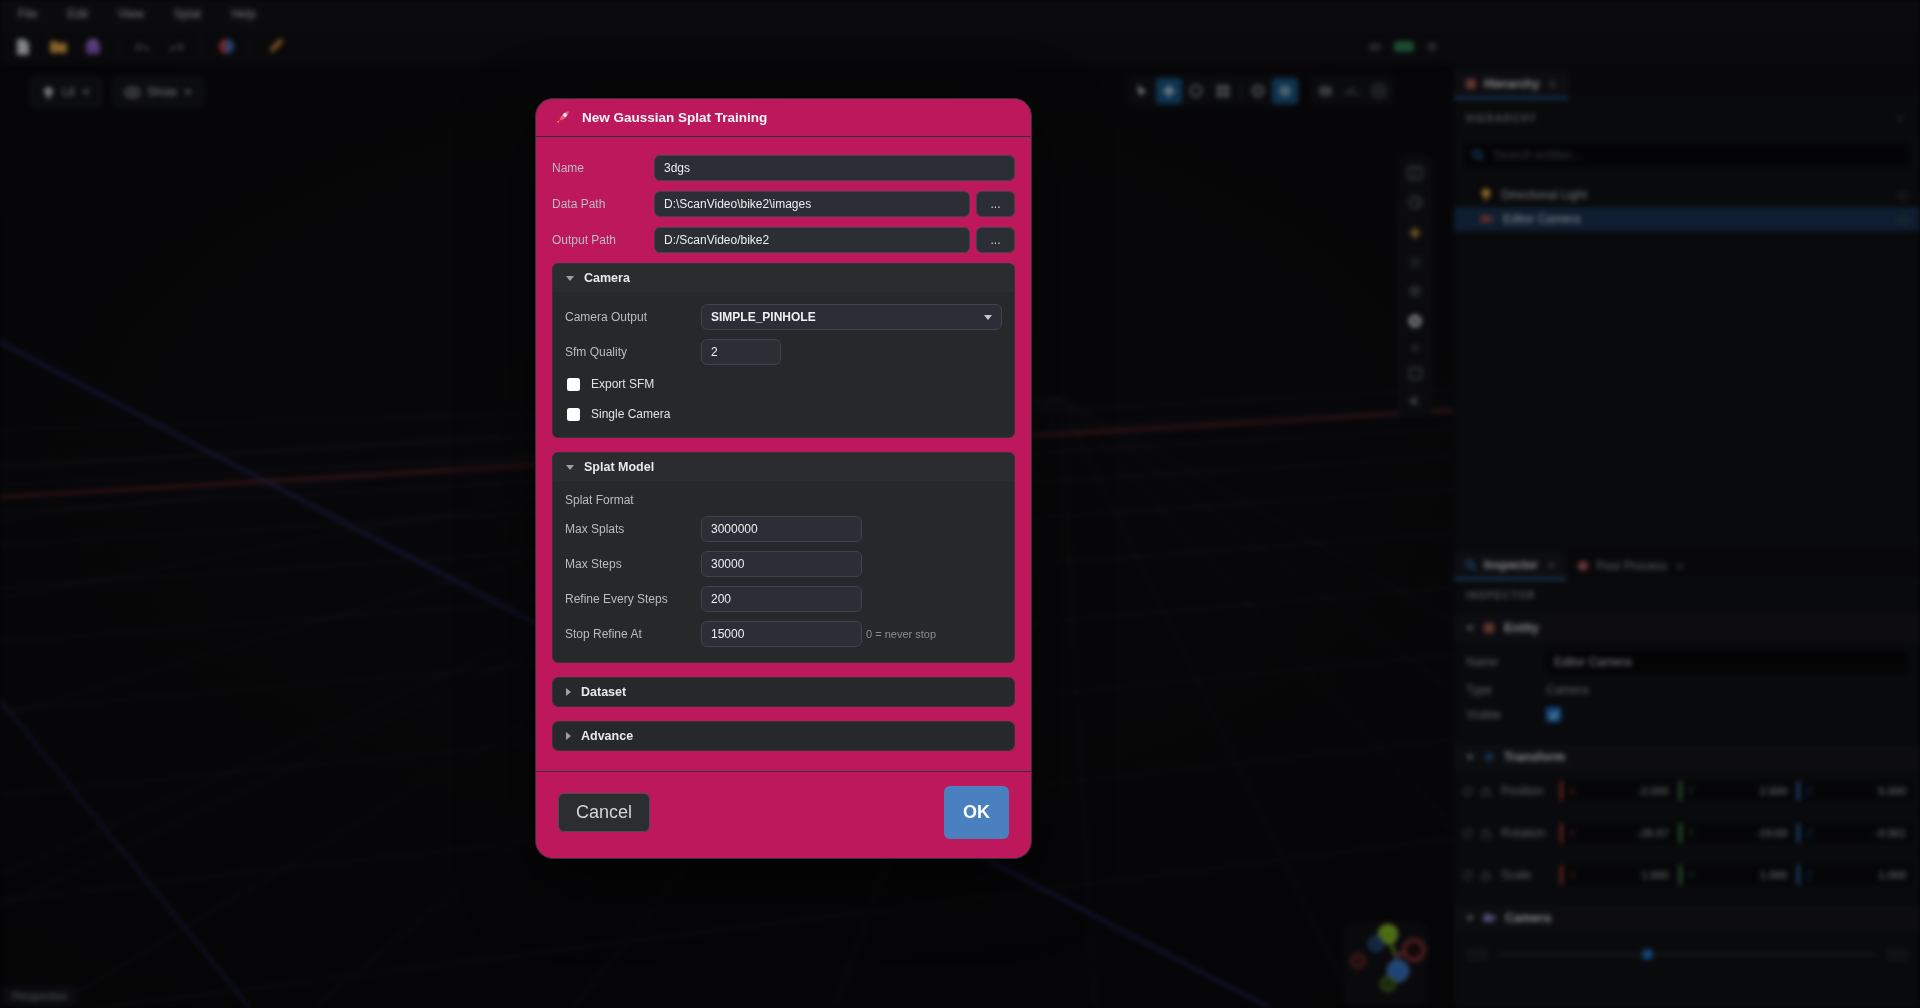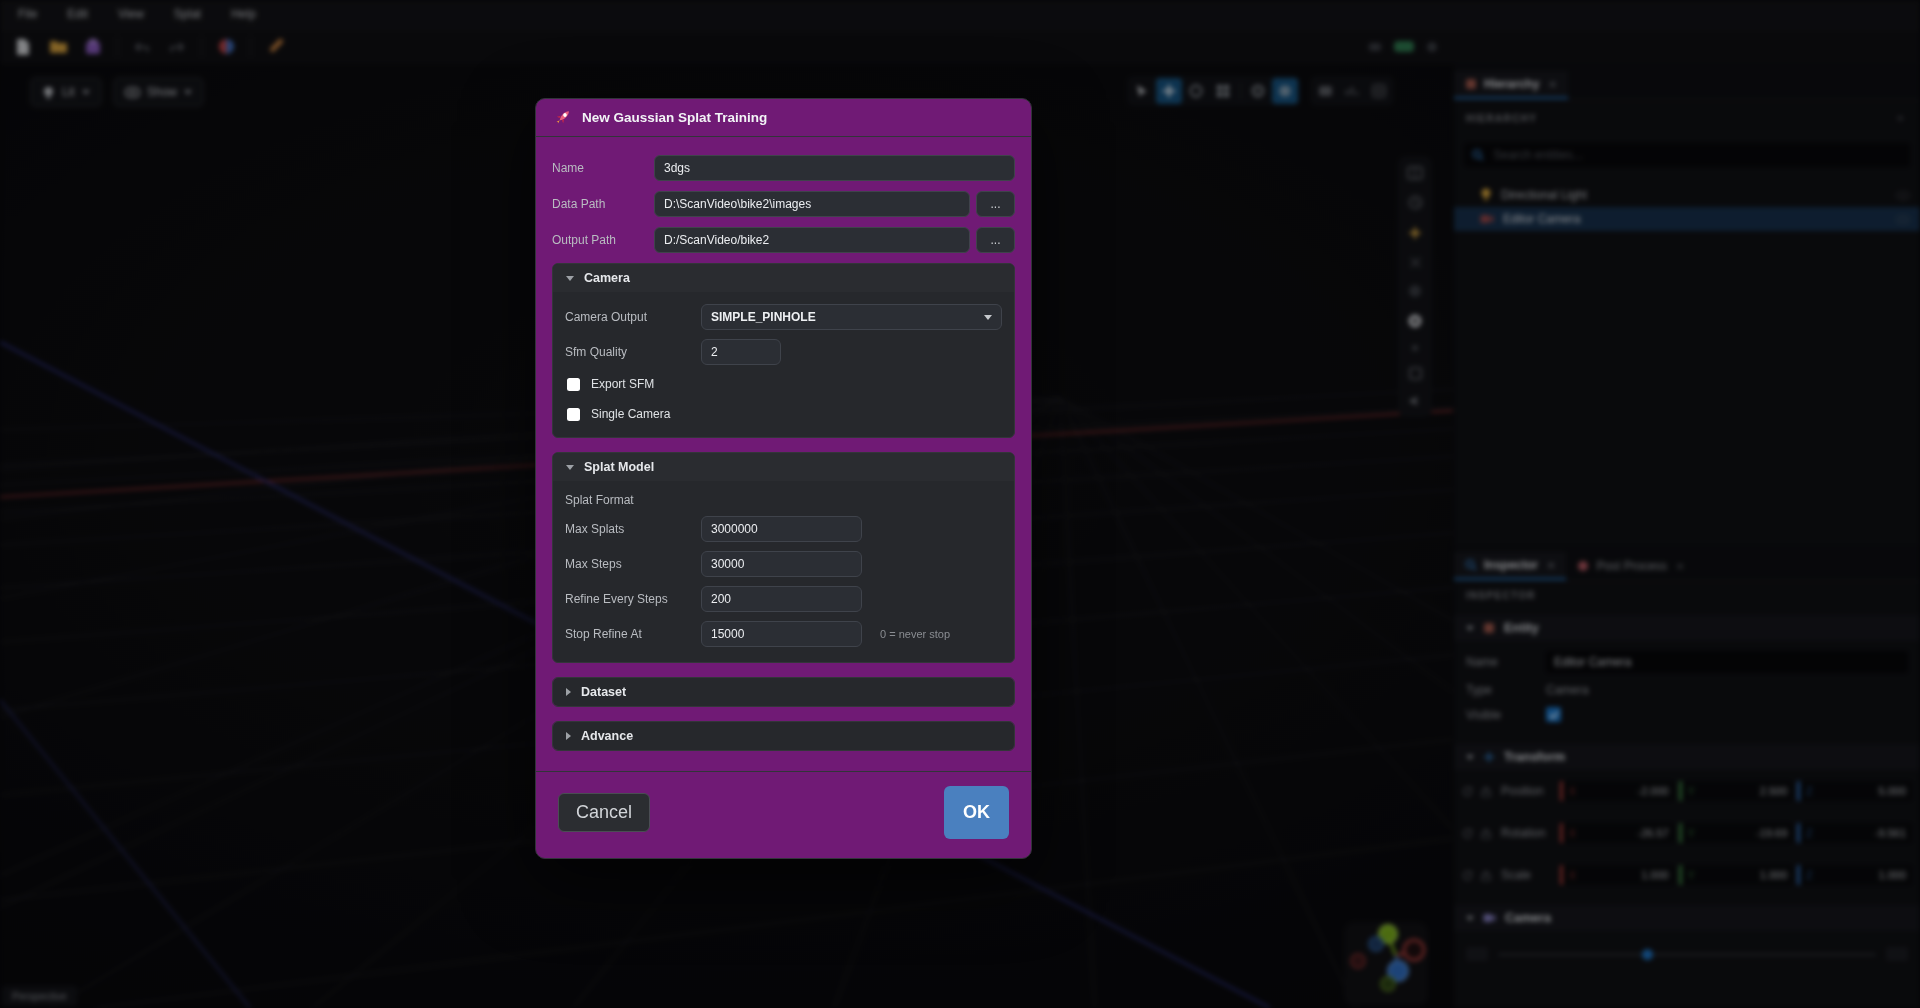--- a/index.html
+++ b/index.html
@@ -64,22 +64,22 @@
   .vec-field{flex:1;height:20px;background:#070809;border-radius:2px;display:flex;align-items:center;position:relative;padding:0 6px 0 9px;}
   .vec-field::before{content:"";position:absolute;left:0;top:0;bottom:0;width:3px;border-radius:2px 0 0 2px;background:var(--axis);}
   .axis-letter{font-size:10px;color:var(--axis);opacity:.8;}
   .vec-value{margin-left:auto;font-size:11px;color:#c6c9cd;}
   .slider-row{display:flex;align-items:center;gap:10px;margin:16px 12px 0;}
   .slider-chip{width:22px;height:14px;background:#1a1b1f;border-radius:2px;}
   .slider-track{flex:1;height:3px;background:#26282c;border-radius:2px;position:relative;}
   .slider-handle{position:absolute;left:38%;top:-4px;width:11px;height:11px;border-radius:50%;background:#1d74c4;}
   
   .overlay{position:absolute;inset:0;background:rgba(2,3,5,.40);}
-  .dialog{position:absolute;left:535px;top:98px;width:497px;background:#701a75;border:1px solid #313339;
-          border-radius:10px;box-shadow:0 22px 70px rgba(0,0,0,.65);color:#e8eaed;font-size:12px;}
+  .dialog{position:absolute;left:535px;top:98px;width:497px;background:#be185d;border:1px solid #313339;
+          border-radius:18px;box-shadow:0 22px 70px rgba(0,0,0,.65);color:#e8eaed;font-size:12px;}
   .dlg-header{display:flex;align-items:center;gap:10px;padding:9px 17px;border-bottom:1px solid #323439;
               font-weight:700;font-size:13.5px;color:#f2f4f6;}
   .dlg-body{padding:18px 16px 2px;}
   .frow{display:flex;align-items:center;margin-bottom:10px;}
   .frow-label{width:102px;flex:0 0 102px;color:#b9bcc1;}
   .text-input{flex:1;height:26px;background:#2b2e34;border:1px solid #3f434b;border-radius:6px;
               color:#eceef1;padding:0 9px;font-size:12px;font-family:inherit;min-width:0;}
   .browse-btn{width:39px;height:26px;margin-left:6px;background:#2b2e34;border:1px solid #3f434b;
               border-radius:6px;color:#cfd2d6;font-size:12px;font-family:inherit;}
   .check-row{display:flex;align-items:center;gap:11px;margin:4px 0 14px 4px;color:#dfe2e5;height:18px;}
@@ -89,21 +89,21 @@
                   font-size:12.5px;color:#e6e8eb;background:#2a2c30;}
   .section.collapsed .section-header{background:#26282c;}
   .section-body{padding:12px 12px 6px;}
   .srow{display:flex;align-items:center;margin-bottom:9px;}
   .srow-label{width:136px;flex:0 0 136px;color:#b9bcc1;}
   .select{width:304px;height:26px;background:#2b2e34;border:1px solid #3f434b;border-radius:6px;
           display:flex;align-items:center;padding:0 9px;font-weight:700;color:#eef0f3;position:relative;}
   .select .caret-down{position:absolute;right:9px;border-top-color:#c6c9cd;}
   .num-small{width:80px;flex:0 0 80px;}
   .num-mid{width:161px;flex:0 0 161px;}
-  .hint{margin-left:18px;color:#8a8d92;font-size:11px;text-align:right;}
+  .hint{margin-left:4px;color:#8a8d92;font-size:11px;text-align:right;}
   .dlg-footer{display:flex;justify-content:space-between;align-items:center;padding:14px 22px 19px;
               border-top:1px solid #323439;margin-top:4px;}
   .btn{border:0;border-radius:6px;font-size:18px;font-family:inherit;padding:8px 17px;cursor:default;}
   .btn-cancel{background:#2b2d31;border:1px solid #4a4d53;color:#d2d5d9;}
   .btn-ok{background:#4a80bf;color:#fff;font-weight:700;padding:16px 19px;}
 </style>
 </head>
 <body>
 
 <div class="stage">

